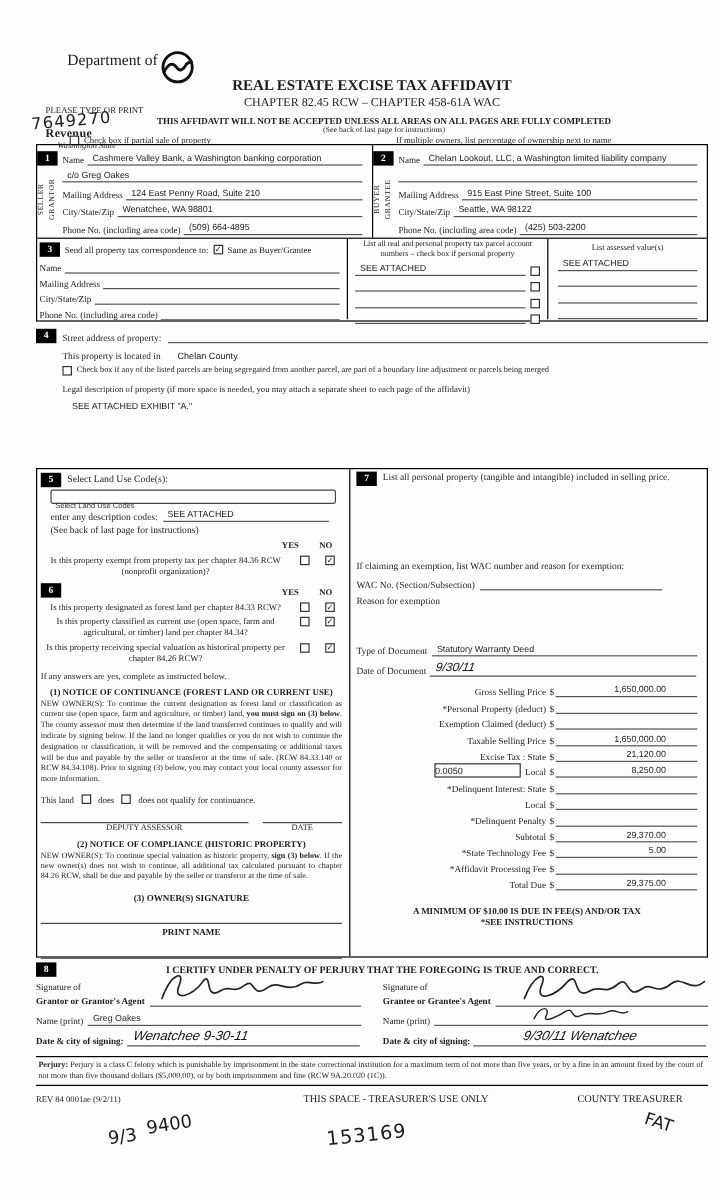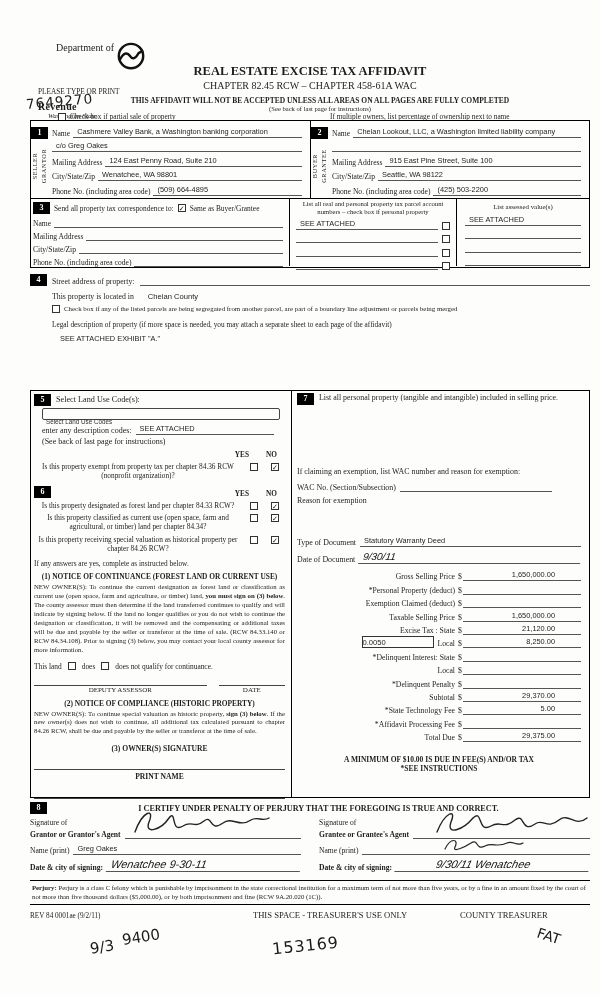--- a/index.html
+++ b/index.html
@@ -69,21 +69,21 @@
   .stamp { font-family:"DejaVu Sans", cursive; color:#1a1a1a; }
 </style>
 </head>
 <body>
 
 <div class="page">
 
   <div class="abs" style="left:38px; top:42px; width:150px;">
     <div style="display:flex; align-items:flex-start;">
       <div>
-        <div style="font-size:10px; padding-left:18px;">Department of</div>
+        <div style="font-size:13px; padding-left:18px;">Department of</div>
         <div class="b" style="font-size:10px; letter-spacing:0.3px;margin-top:48px;">Revenue</div>
         <div style="font-size:7px; font-style:italic; padding-left:10px;">Washington State</div>
       </div>
       <span style="margin-left:2px;">
         <svg width="30" height="30" viewBox="0 0 32 32">
           <circle cx="16" cy="15" r="13" fill="none" stroke="#111" stroke-width="2.6"></circle>
           <path d="M4 19 Q10 8 15 15 Q19 21 24 12 L29 9" fill="none" stroke="#111" stroke-width="2.6"></path>
         </svg>
       </span>
     </div>
@@ -487,21 +487,21 @@
     </div>
   </div>
 
   <div class="abs perjury">
     <span class="b">Perjury:</span><span> Perjury is a class C felony which is punishable by imprisonment in the state correctional institution for a maximum term of not more than five years, or by a fine in an amount fixed by the court of not more than five thousand dollars ($5,000.00), or by both imprisonment and fine (RCW 9A.20.020 (1C)).</span>
   </div>
 
   <div class="abs footrow">
     <span style="font-size:7.2px; width:170px;">REV 84 0001ae (9/2/11)</span>
     <span class="ctr" style="font-size:8.6px; flex:1;">THIS SPACE - TREASURER'S USE ONLY</span>
-    <span style="font-size:8.6px; width:130px; text-align:left;">COUNTY TREASURER</span>
+    <span style="font-size:8.6px; width:130px; text-align:center;">COUNTY TREASURER</span>
   </div>
 
   <div class="abs stamp" style="left:90px; top:938px; font-size:15px; transform:rotate(-8deg);">9/3</div>
   <div class="abs stamp" style="left:122px; top:928px; font-size:15px; transform:rotate(-9deg);">9400</div>
   <div class="abs stamp" style="left:272px; top:936px; font-size:16px; transform:rotate(-6deg); letter-spacing:1px;">153169</div>
   <div class="abs stamp" style="left:537px; top:928px; font-size:14px; transform:rotate(18deg);">FAT</div>
 
 </div>
 
 </body></html>

